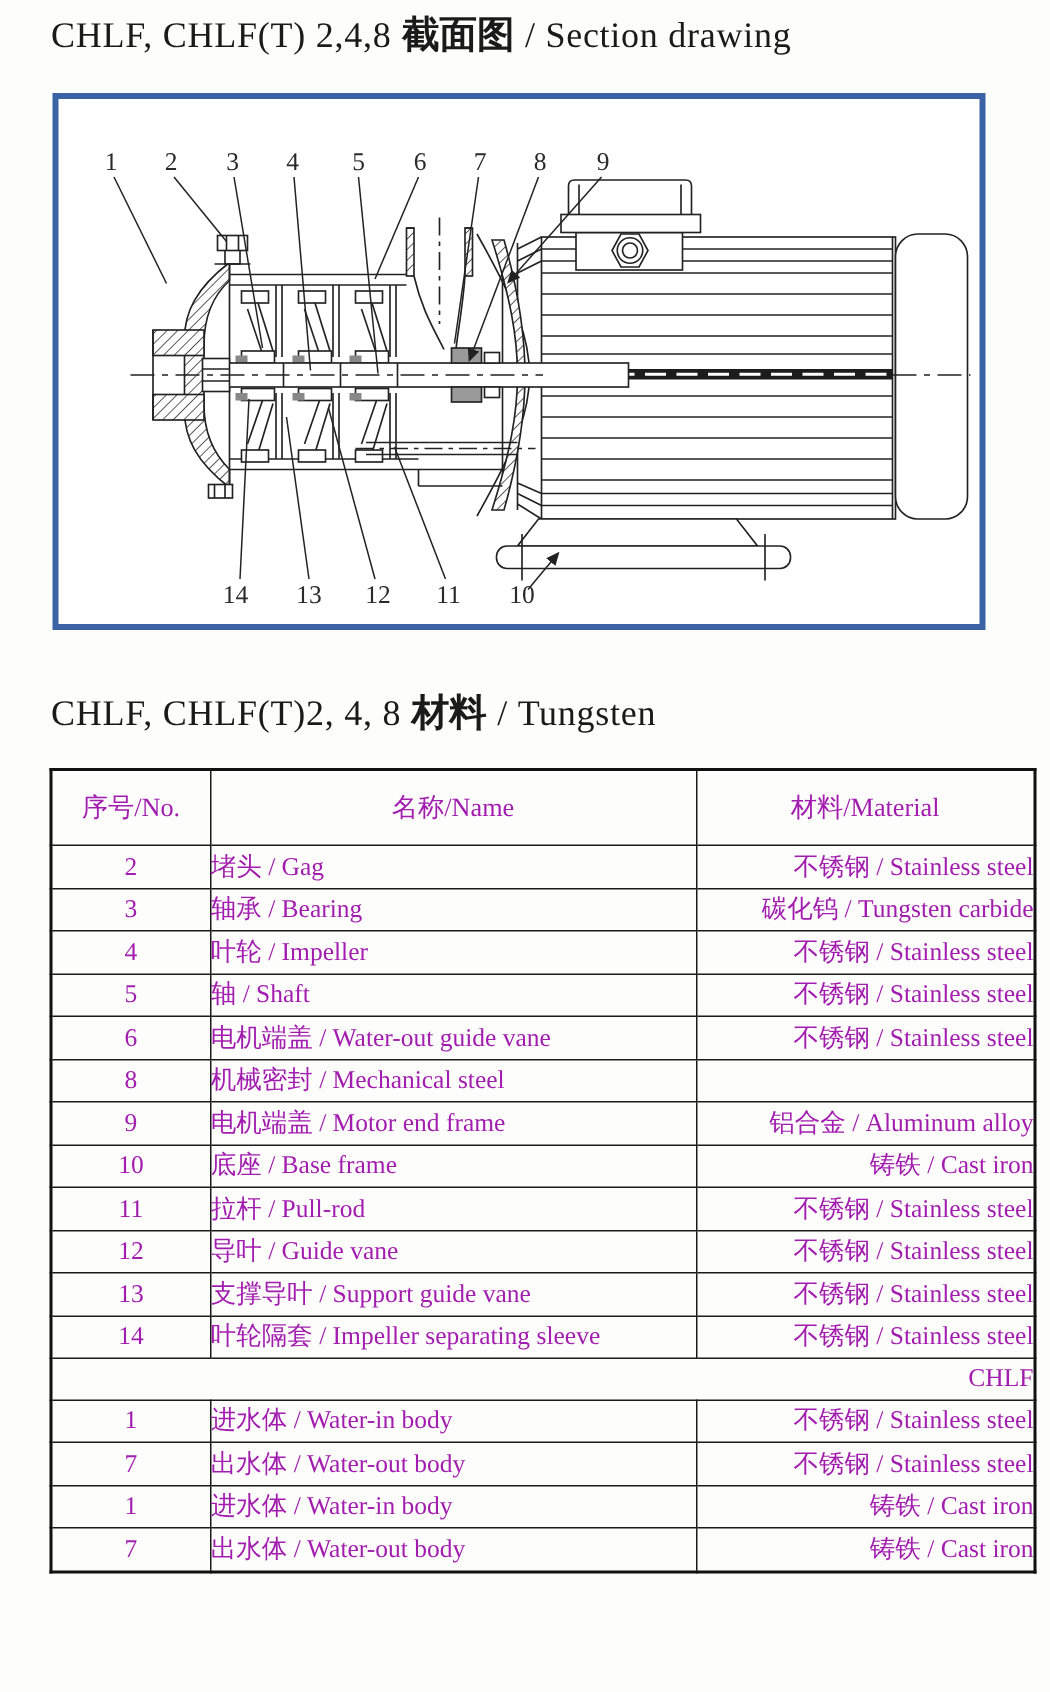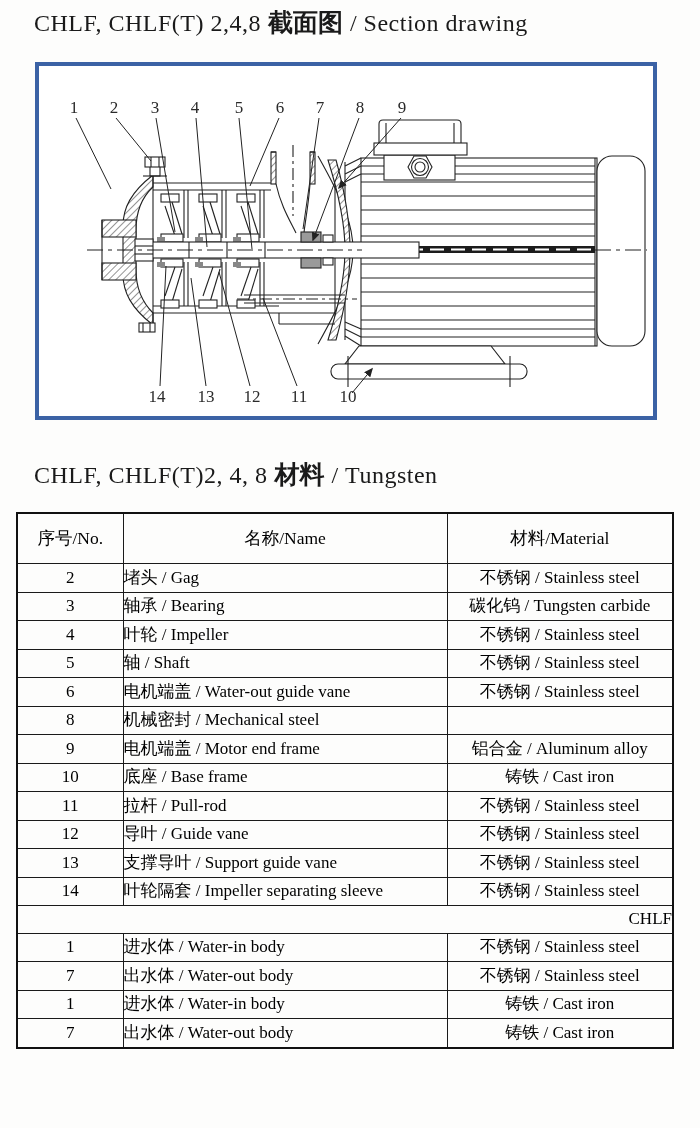--- a/index.html
+++ b/index.html
@@ -14,35 +14,35 @@
   #title-section{top:6px;}
   #title-material{top:458px;}
   
   .dframe{
     position:absolute;left:35px;top:62px;width:622px;height:358px;
     border:4px solid #3b62a5;box-sizing:border-box;background:#fff;
   }
   .dframe svg{display:block;width:100%;height:100%;}
   
   .mtable{
-    position:absolute;left:16px;top:512px;width:656px;border-collapse:collapse;
-    table-layout:fixed;font-size:17px;color:#000000;
+    position:absolute;left:33px;top:512px;width:656px;border-collapse:collapse;
+    table-layout:fixed;font-size:17px;color:#a21caf;
   }
   .mtable col.c-no{width:106px;}
   .mtable col.c-name{width:324px;}
   .mtable col.c-mat{width:226px;}
   .mtable th,.mtable td{
     border:1.8px solid #1a1a1a;padding:0;vertical-align:middle;
     font-weight:normal;line-height:1.15;
   }
   .mtable thead th{height:49px;text-align:center;font-size:17.5px;}
   .mtable td{height:27.5px;}
   .td-no{text-align:center;}
   .td-name{text-align:left;padding-left:40px;}
-  .td-mat{text-align:center;}
+  .td-mat{text-align:right;}
   .section-row td{text-align:right;height:26.5px;}
   .mtable{border:2.5px solid #111;}
 </style>
 </head>
 <body>
 
 <div class="title" id="title-section">
   <span class="latin">CHLF, CHLF(T) 2,4,8</span><span class="cn">截面图</span><span class="latin">/ Section drawing</span>
 </div>
 

